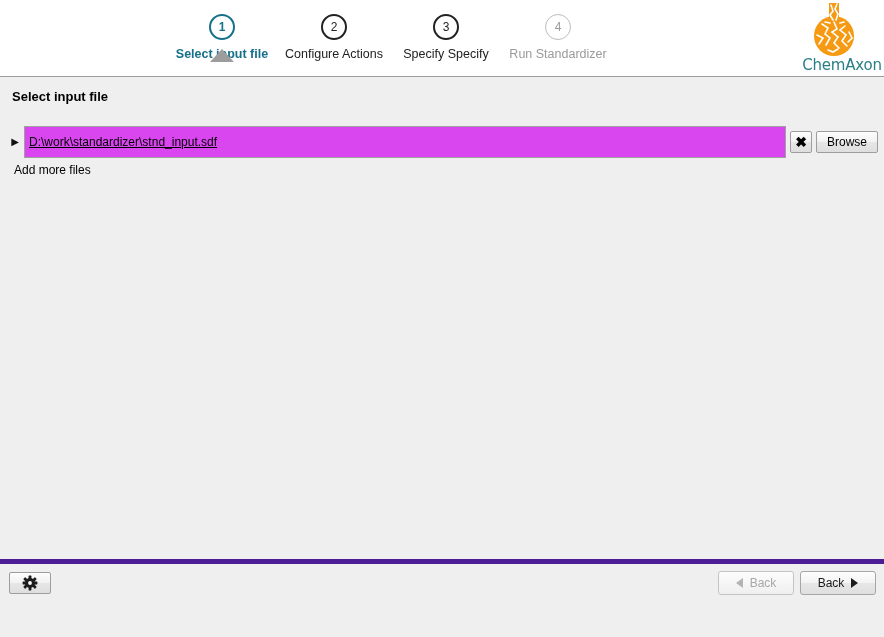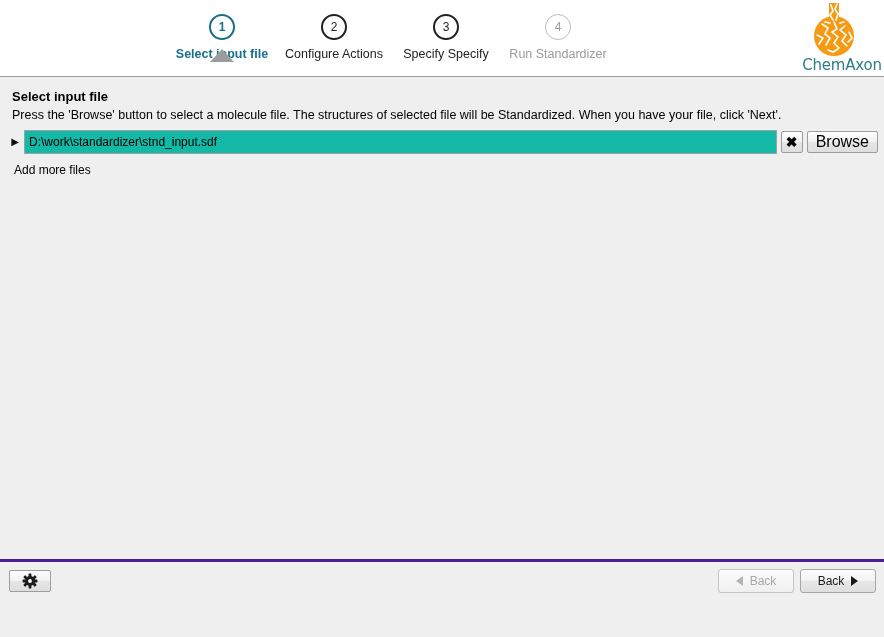--- a/index.html
+++ b/index.html
@@ -170,42 +170,43 @@
     width: 18px;
     text-align: center;
     font-size: 10px;
     color: #111;
     cursor: pointer;
     user-select: none;
     line-height: 1;
   }
   #file-path-input {
     flex: 1 1 auto;
-    height: 24px;
+    height: 32px;
     border: 1px solid #a0a0a0;
-    background: #14b8a6;
+    background: #d946ef;
     font-family: "Liberation Sans", sans-serif;
     font-size: 12px;
     color: #000;
     padding: 0 4px;
     box-sizing: border-box;
     outline: none;
+    text-decoration: underline;
   }
   .sq-btn {
     height: 22px;
     min-width: 22px;
     margin-left: 4px;
     background: linear-gradient(to bottom, #fdfdfd 0%, #f2f2f2 48%, #e6e6e6 52%, #dedede 100%);
     border: 1px solid #9d9d9d;
     border-radius: 2px;
     display: flex;
     align-items: center;
     justify-content: center;
     font-family: "Liberation Sans", sans-serif;
-    font-size: 16px;
+    font-size: 12px;
     color: #000;
     cursor: pointer;
     box-sizing: border-box;
     padding: 0 8px;
   }
   #clear-file-button {
     font-weight: bold;
     font-size: 14px;
     padding: 0;
     width: 22px;
@@ -225,21 +226,21 @@
   }
 
   
   #bottom-bar {
     position: absolute;
     left: 0;
     bottom: 0;
     width: 884px;
     height: 39px;
     background: #efefef;
-    border-top: 3px solid #4c1d95;
+    border-top: 5px solid #4c1d95;
     box-sizing: border-box;
   }
   #settings-button {
     position: absolute;
     left: 9px;
     top: 8px;
     width: 42px;
     height: 22px;
     background: linear-gradient(to bottom, #fdfdfd 0%, #f2f2f2 48%, #e6e6e6 52%, #dedede 100%);
     border: 1px solid #9d9d9d;
@@ -351,21 +352,20 @@
     </svg>
     <div id="logo-text">ChemAxon</div>
   </div>
 
   <div id="header-rule"></div>
 </div>
 
 <div id="content">
 
   <div id="panel-title">Select input file</div>
-  <div id="panel-desc">Press the 'Browse' button to select a molecule file. The structures of selected file will be Standardized. When you have your file, click 'Next'.</div>
 
   <div id="file-row">
     <div id="expand-arrow">▶</div>
     <input id="file-path-input" type="text" value="D:\work\standardizer\stnd_input.sdf" style="">
     <div class="sq-btn" id="clear-file-button">
       <span>✖</span>
     </div>
     <div class="sq-btn" id="browse-button">
       <span>Browse</span>
     </div>

